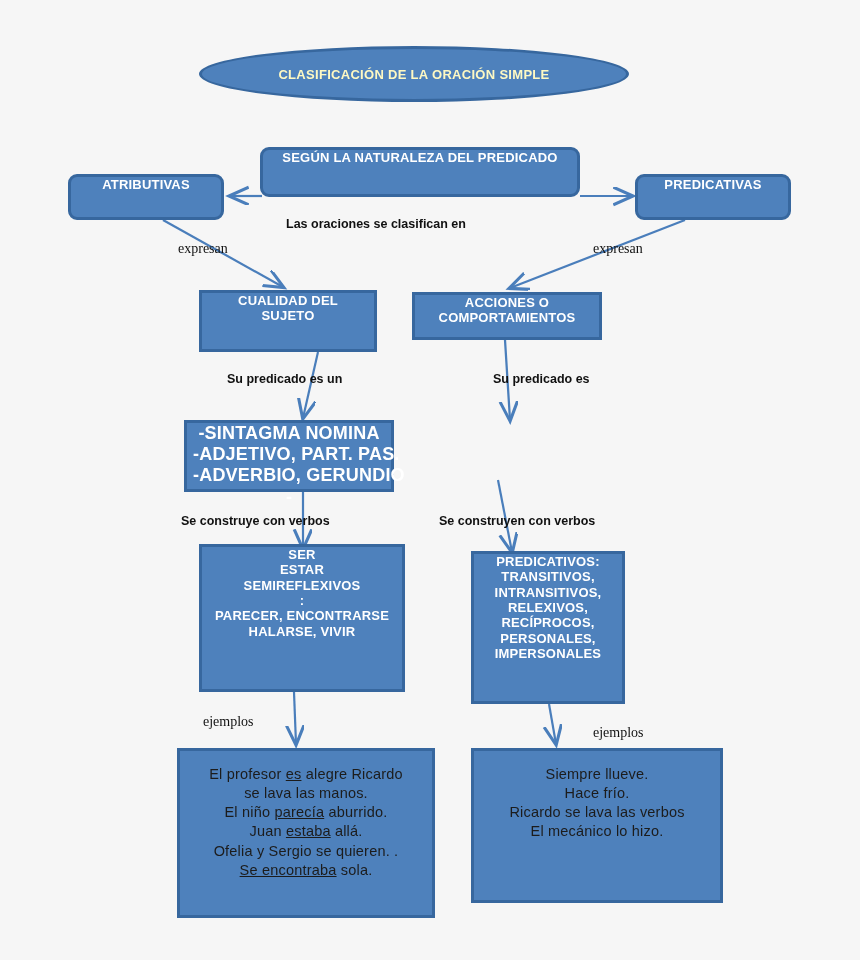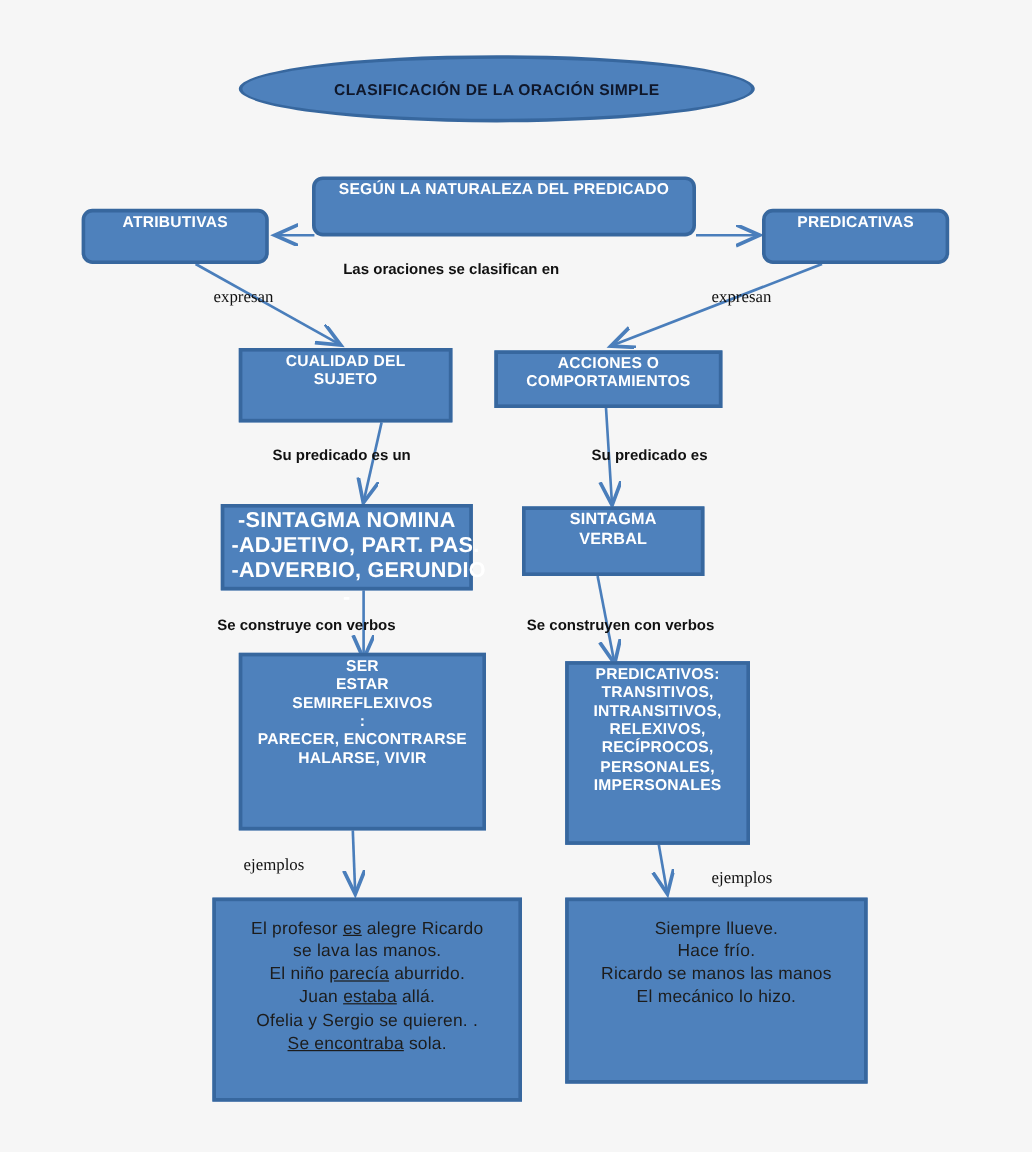--- a/index.html
+++ b/index.html
@@ -61,21 +61,21 @@
   
   .ellipse {
     position: absolute;
     box-sizing: border-box;
     background: #4e81bc;
     border: 3px solid #37679e;
     border-radius: 50%;
     display: flex;
     align-items: center;
     justify-content: center;
-    color: #0f172a;
+    color: #fef9c3;
     font-weight: bold;
     font-size: 13px;
     letter-spacing: 0.3px;
     z-index: 3;
   }
 
   
   .node.example {
     color: #1c1c1c;
     font-weight: normal;
@@ -178,26 +178,20 @@
 
   <div class="node" style="left:184px; top:420px; width:210px; height:72px; font-size:18px;">
     <div class="lines">
       <div>-SINTAGMA NOMINA</div>
       <div>-ADJETIVO, PART. PAS.</div>
       <div>-ADVERBIO, GERUNDIO</div>
       <div>-</div>
     </div>
   </div>
 
-  <div class="node" style="left:435px; top:422px; width:152px; height:58px; font-size:13.5px;">
-    <div class="lines">
-      <div>SINTAGMA</div>
-      <div>VERBAL</div>
-    </div>
-  </div>
 
   <div class="node" style="left:199px; top:544px; width:206px; height:148px; font-size:13px;">
     <div class="lines">
       <div>SER</div>
       <div>ESTAR</div>
       <div>SEMIREFLEXIVOS</div>
       <div>:</div>
       <div>PARECER, ENCONTRARSE</div>
       <div>HALARSE, VIVIR</div>
     </div>
@@ -223,21 +217,21 @@
       <div><span>Juan </span><u>estaba</u><span> allá.</span></div>
       <div>Ofelia y Sergio se quieren. .</div>
       <div><u>Se encontraba</u><span> sola.</span></div>
     </div>
   </div>
 
   <div class="node example" style="left:471px; top:748px; width:252px; height:155px;">
     <div class="lines">
       <div>Siempre llueve.</div>
       <div>Hace frío.</div>
-      <div>Ricardo se manos las manos</div>
+      <div>Ricardo se lava las verbos</div>
       <div>El mecánico lo hizo.</div>
     </div>
   </div>
 
   <div class="caption" style="left:286px; top:217px;">Las oraciones se clasifican en</div>
 
   <div class="caption serif" style="left:178px; top:241px;">expresan</div>
 
   <div class="caption serif" style="left:593px; top:241px;">expresan</div>
 

